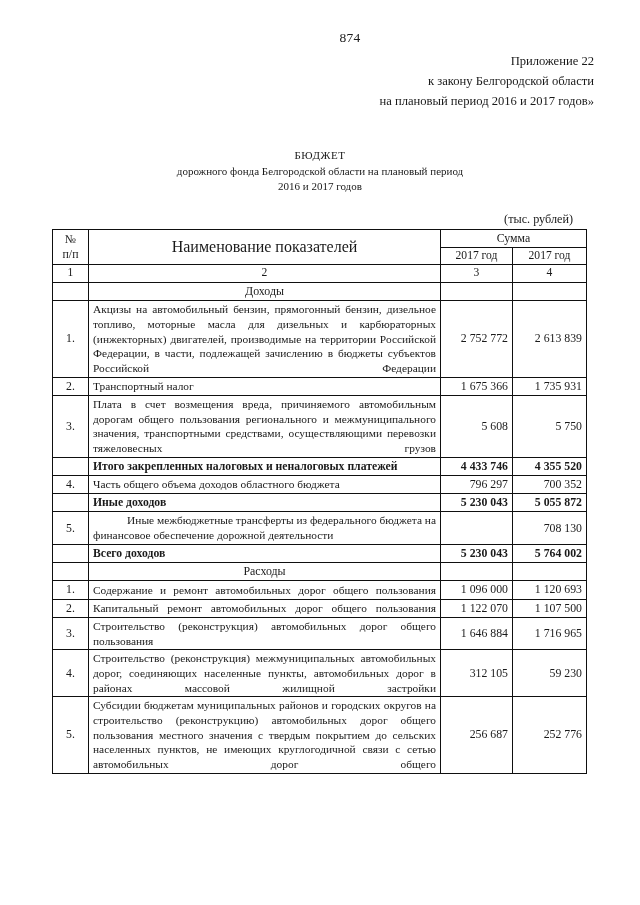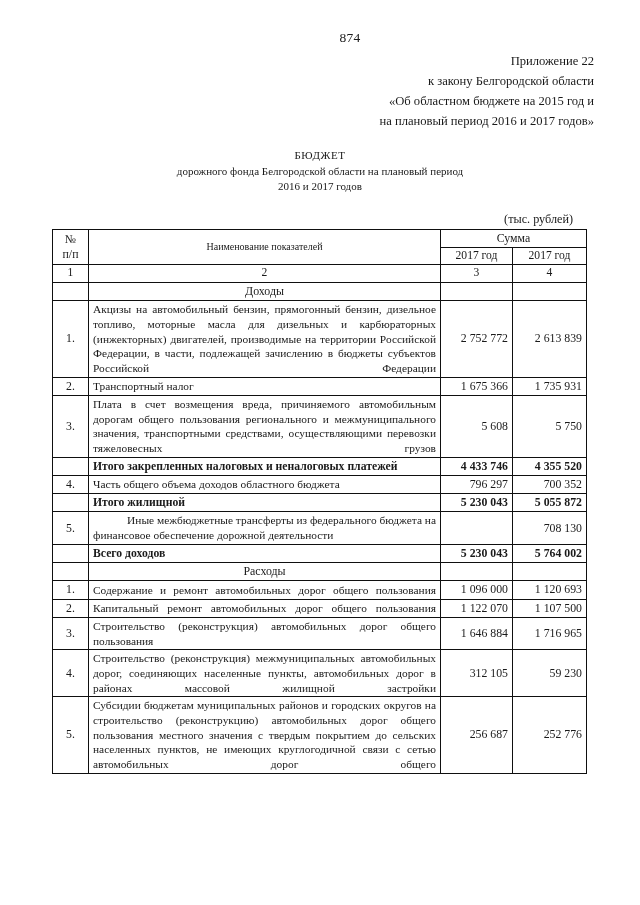--- a/index.html
+++ b/index.html
@@ -94,21 +94,21 @@
   col.c-y2    { width: 74px; }
 
   
   .hd {
     text-align: center;
     font-weight: bold;
     font-size: 11.8px;
     line-height: 1.24;
     padding: 3px 2px;
   }
-  .hd-name { font-size: 10px; margin-left: 13px; }
+  .hd-name { font-size: 16px; margin-left: 13px; }
   .hd-year { font-size: 11.6px; padding: 3px 2px; }
   .colnum {
     text-align: center;
     font-weight: bold;
     font-size: 11.6px;
     padding: 0px 2px;
     height: 13px;
   }
 
   
@@ -153,21 +153,20 @@
 </head>
 <body>
 
 <div class="page">
 
   <div class="page-number">874</div>
 
   <div class="appendix-block">
     <div>Приложение  22</div>
     <div>к закону Белгородской области</div>
-    <div>«Об областном бюджете на 2015 год и</div>
     <div>на плановый период 2016 и 2017 годов»</div>
   </div>
 
   <div class="doc-title">
     <div class="t-main">БЮДЖЕТ</div>
     <div>дорожного фонда Белгородской области на плановый период</div>
     <div>2016 и 2017 годов</div>
   </div>
 
   <div class="units-note">(тыс. рублей)</div>
@@ -232,21 +231,21 @@
             <td class="c-money">4 355 520</td>
           </tr>
           <tr>
             <td class="c-idx">4.</td>
             <td class="c-label short">Часть общего объема доходов областного бюджета</td>
             <td class="c-money">796 297</td>
             <td class="c-money">700 352</td>
           </tr>
           <tr class="total">
             <td class="c-idx"></td>
-            <td class="c-label short">Итого жилищной</td>
+            <td class="c-label short">Иные доходов</td>
             <td class="c-money">5 230 043</td>
             <td class="c-money">5 055 872</td>
           </tr>
           <tr>
             <td class="c-idx">5.</td>
             <td class="c-label short">Иные межбюджетные трансферты из федерального бюджета на финансовое обеспечение дорожной деятельности</td>
             <td class="c-money"></td>
             <td class="c-money">708 130</td>
           </tr>
           <tr class="total">

